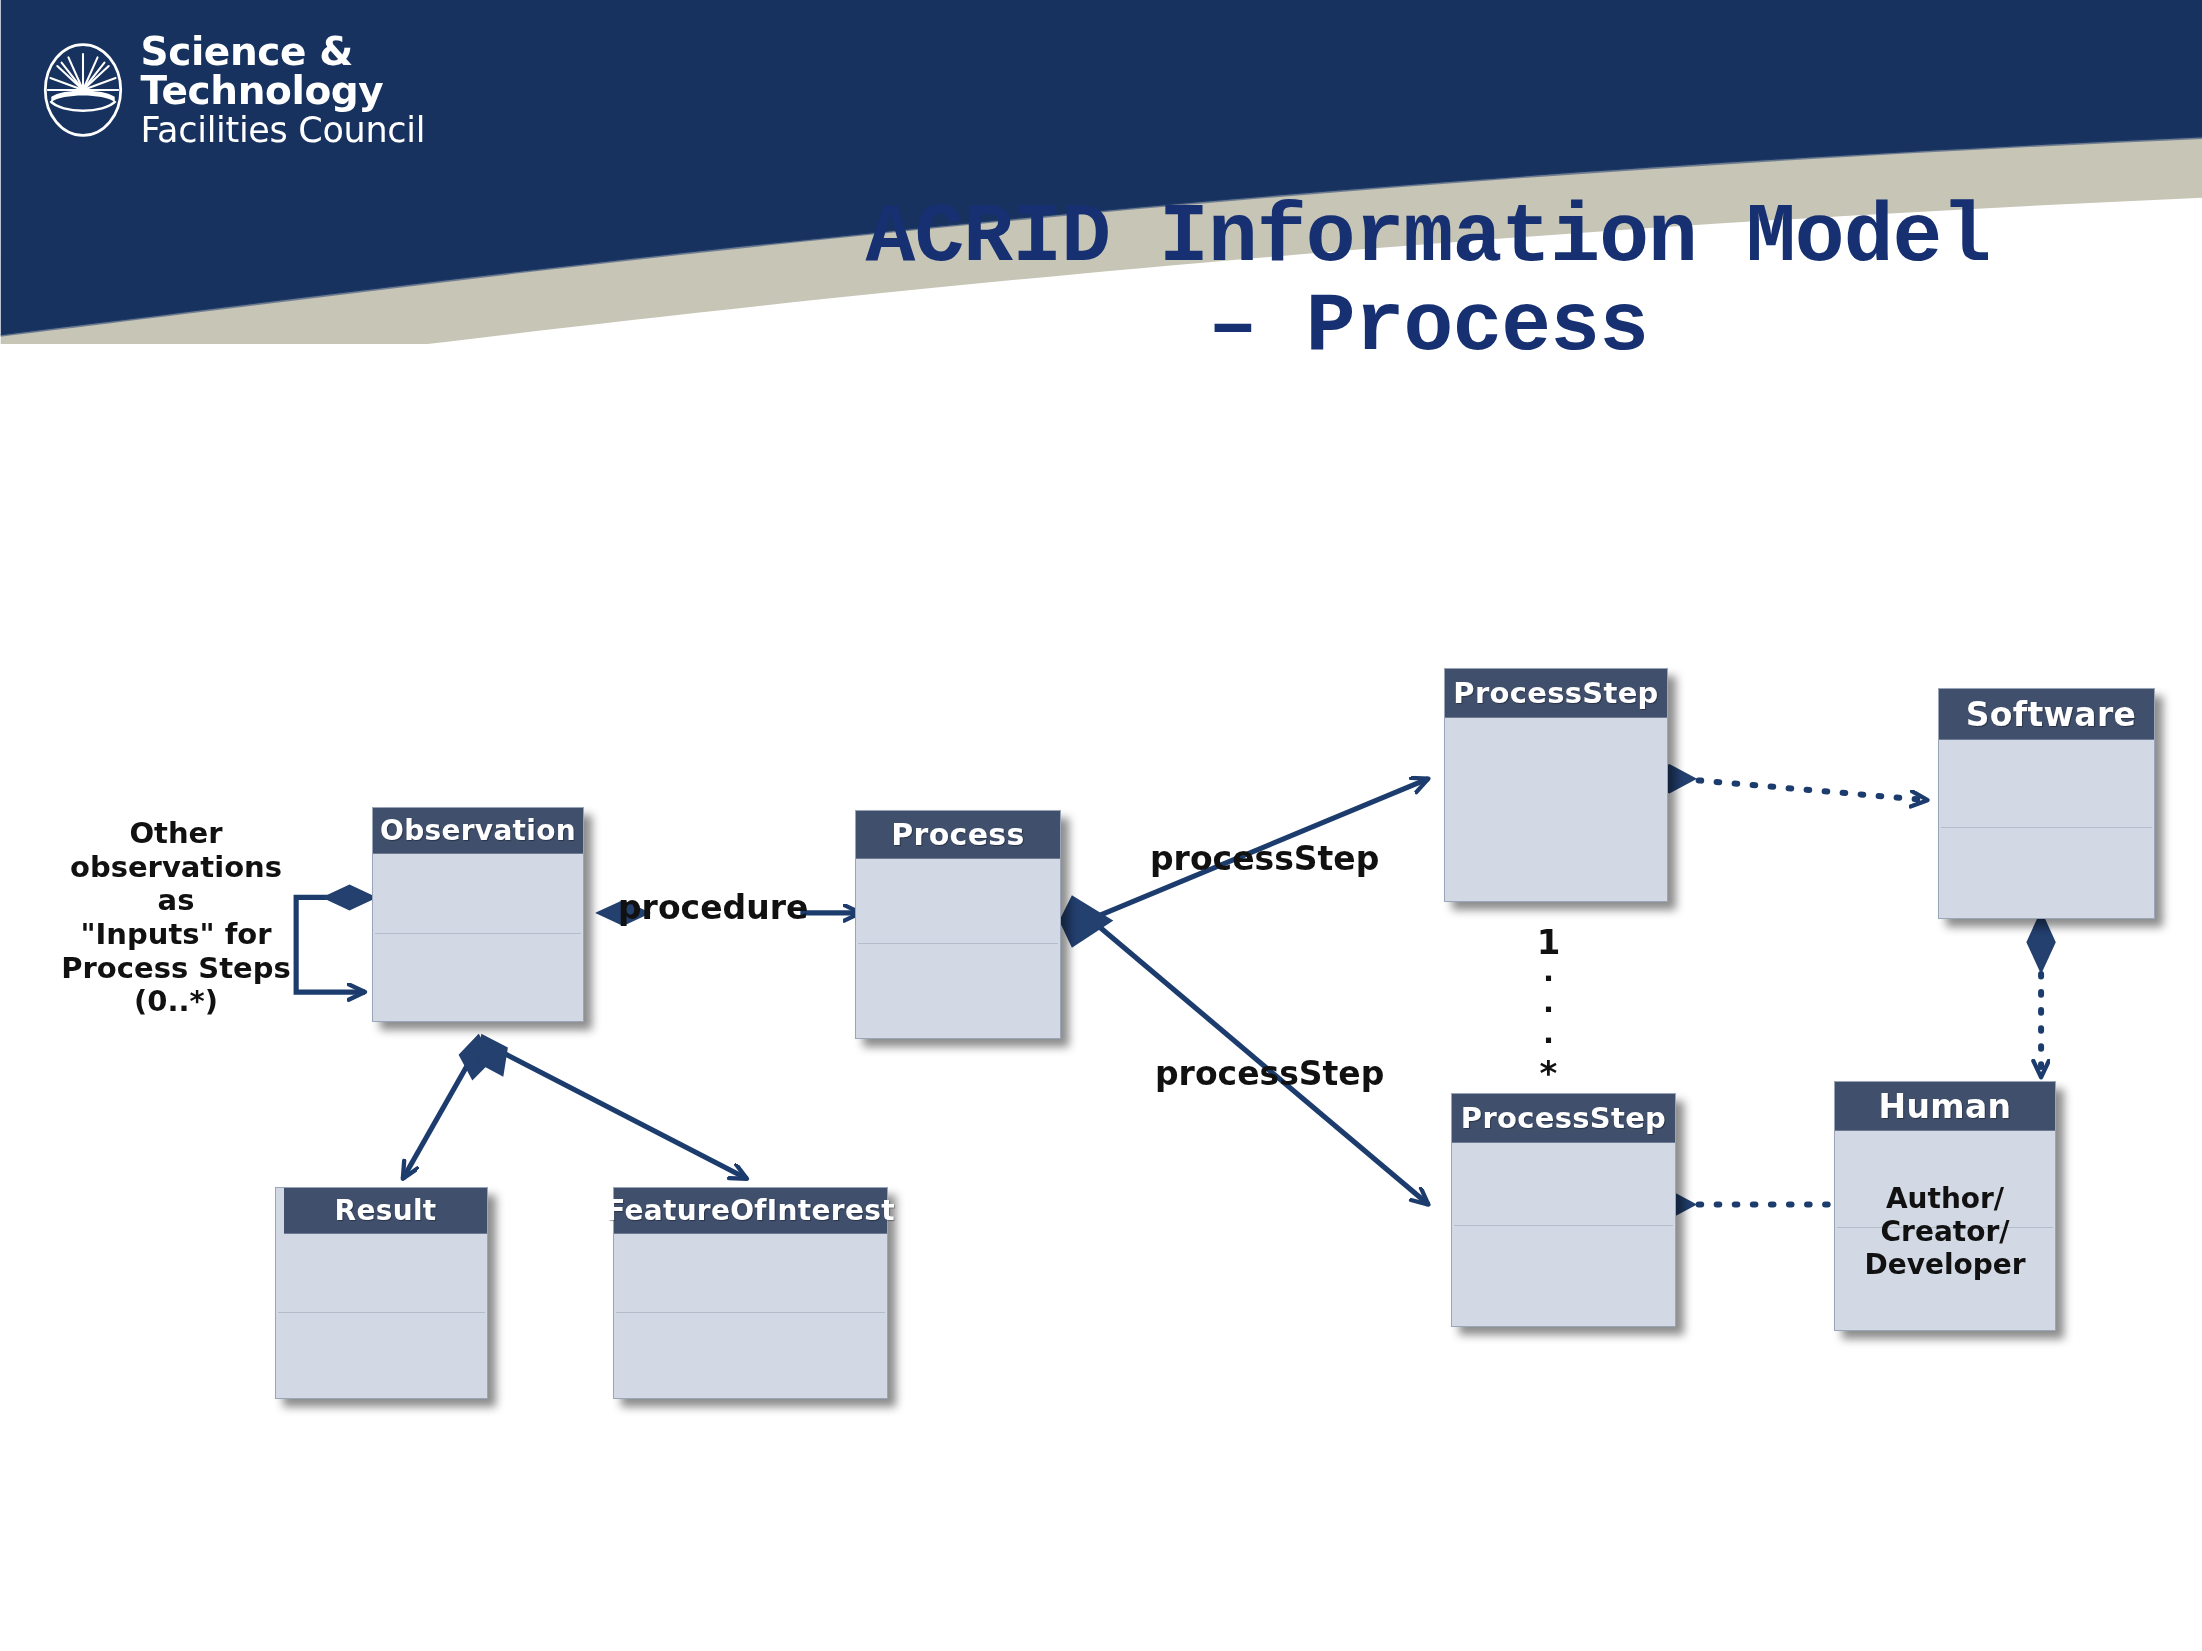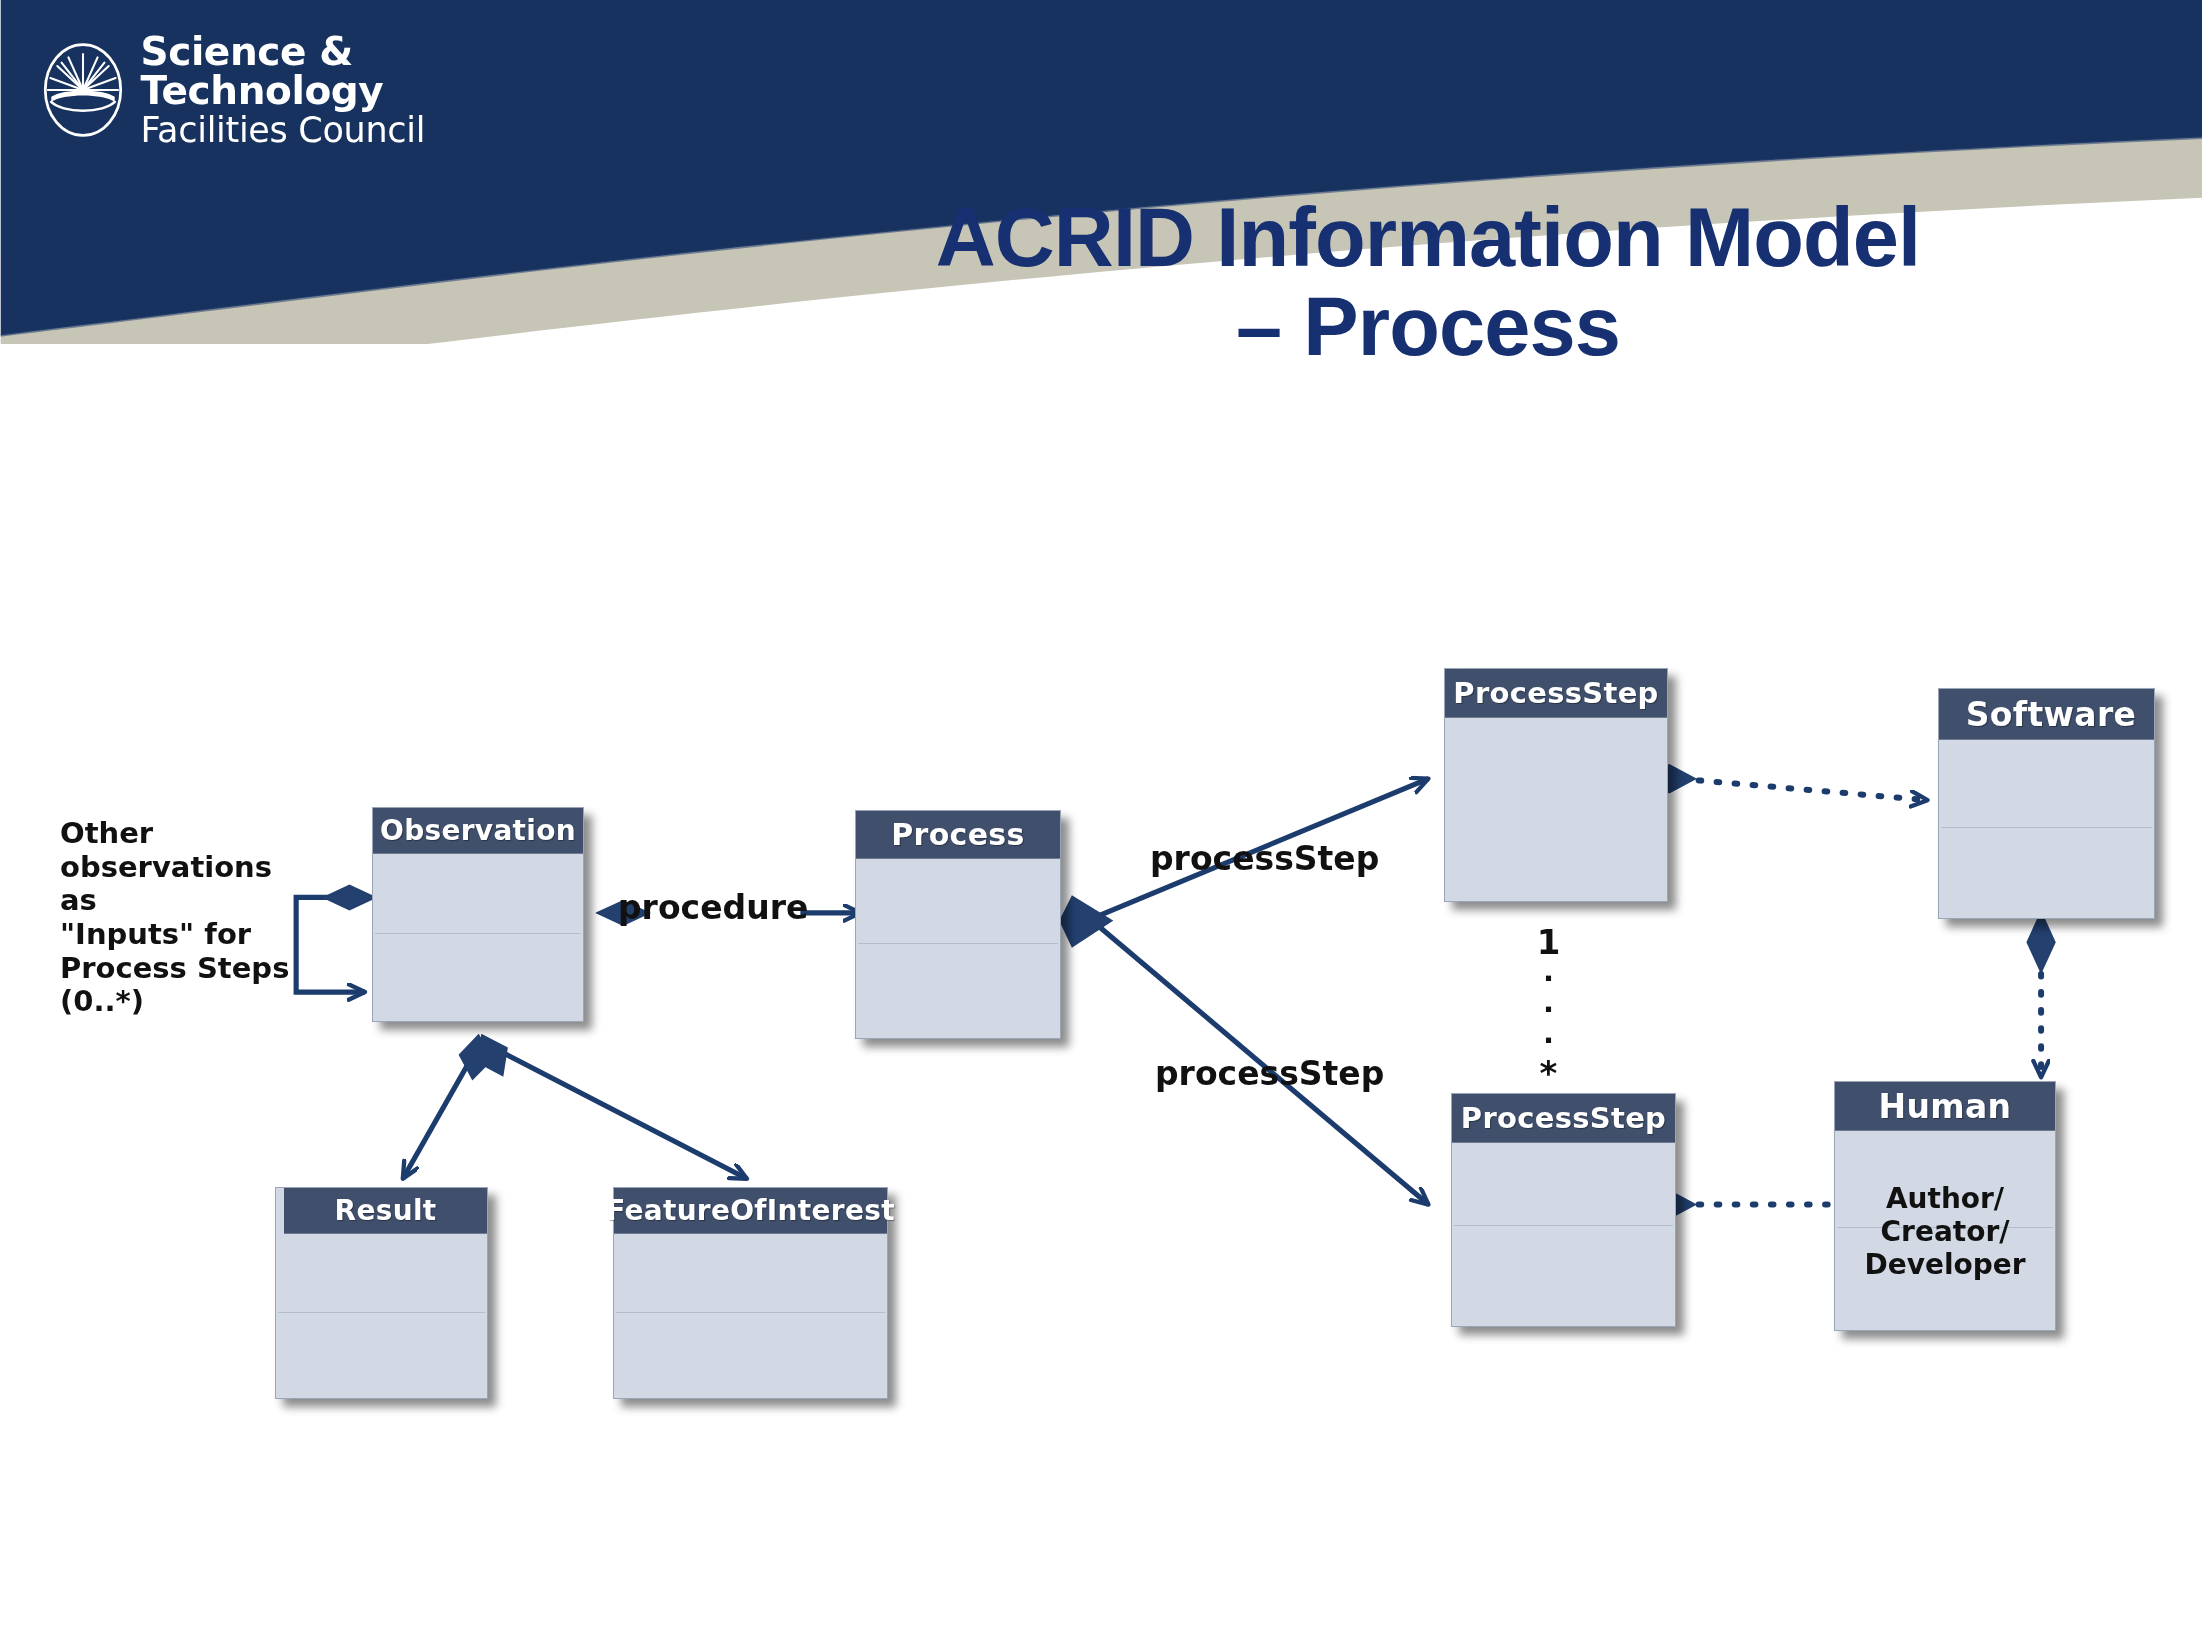--- a/index.html
+++ b/index.html
@@ -20,21 +20,21 @@
   #logo-wrap{position:absolute;left:41px;top:34px;width:551px;height:112px;display:flex;align-items:center;}
   #logo-mark{width:84px;height:96px;flex:0 0 auto;position:relative;}
   #logo-text{margin-left:15.5px;color:#ffffff;line-height:1.0;}
   #logo-line1{font-family:"DejaVu Sans", sans-serif;font-size:39px;font-weight:bold;letter-spacing:-0.4px;}
   #logo-line2{font-family:"DejaVu Sans", sans-serif;font-size:35px;font-weight:400;letter-spacing:-0.3px;margin-top:3.4px;}
 
   
   #title{
     position:absolute;left:757px;top:194px;width:1342px;
     text-align:center;color:#163071;
-    font-family:Liberation Sans, sans-serif;
+    font-family:Liberation Mono, monospace;
     font-weight:bold;font-size:83px;line-height:1.07;
     letter-spacing:-0.9px;
   }
 
   
   #diagram{position:absolute;left:0;top:0;width:2203px;height:1652px;}
   #edges{position:absolute;left:0;top:0;width:2203px;height:1652px;pointer-events:none;}
 
   .umlbox{
     position:absolute;
@@ -72,21 +72,21 @@
     color:#111111;
     font-family:"DejaVu Sans", sans-serif;
     font-weight:bold;
     white-space:nowrap;
   }
   .noteblock{
     position:absolute;
     color:#111111;
     font-family:"DejaVu Sans", sans-serif;
     font-weight:bold;
-    text-align:left;
+    text-align:center;
     line-height:1.16;
   }
   .multcol{
     position:absolute;
     color:#111111;
     font-family:"DejaVu Sans", sans-serif;
     font-weight:bold;
     text-align:center;
     line-height:1.0;
   }

